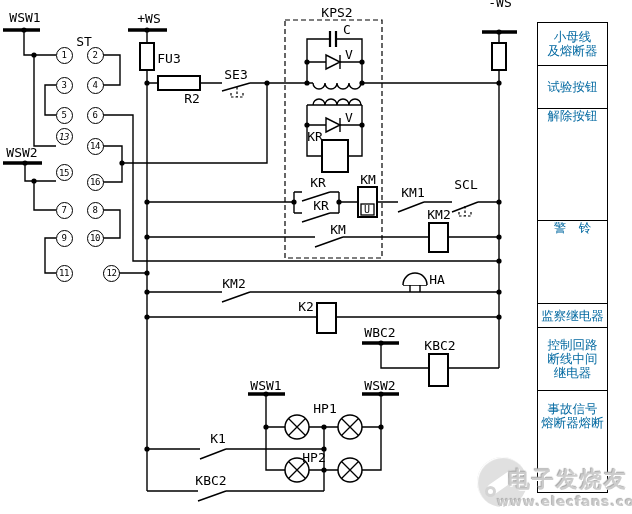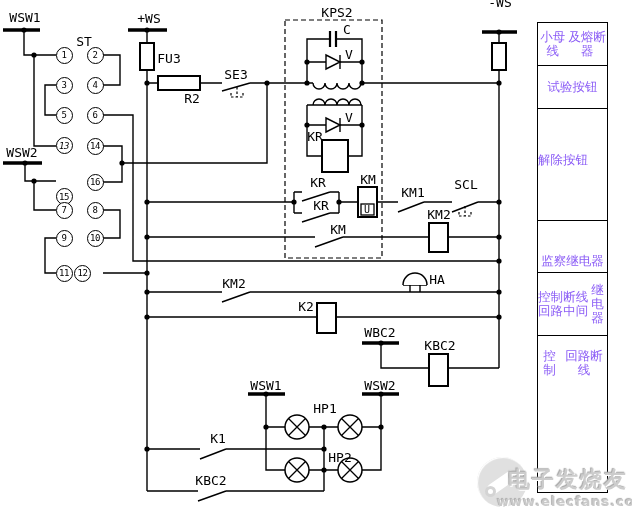--- a/index.html
+++ b/index.html
@@ -6,23 +6,23 @@
   .stage{position:relative;width:632px;height:514px;background:#ffffff;overflow:hidden;
          font-family:"DejaVu Sans Mono",monospace;}
   .wires{position:absolute;left:0;top:0;z-index:1;}
   .label{position:absolute;transform:translate(-50%,-50%);font-family:"DejaVu Sans Mono",monospace;
          font-size:13px;color:#000;white-space:nowrap;z-index:3;line-height:13px;}
   .term{position:absolute;width:17px;height:17px;border:1.5px solid #000;border-radius:50%;
         background:#fff;box-sizing:border-box;display:flex;align-items:center;justify-content:center;
         font-size:9px;letter-spacing:-0.5px;z-index:3;}
   .col{position:absolute;left:537px;top:22px;width:71px;height:471px;border:1.5px solid #000;
        box-sizing:border-box;background:#fff;display:flex;flex-direction:column;z-index:3;}
-  .colbox{box-sizing:border-box;border-bottom:1.5px solid #000;display:flex;flex-direction:row;
+  .colbox{box-sizing:border-box;border-bottom:1.5px solid #000;display:flex;flex-direction:column;
           justify-content:center;align-items:center;text-align:center;
-          font-family:"DejaVu Sans","Liberation Sans",sans-serif;font-size:12.5px;line-height:14px;color:#8b5cf6;}
+          font-family:"DejaVu Sans","Liberation Sans",sans-serif;font-size:12.5px;line-height:14px;color:#0369a1;}
   .colbox.bottom{justify-content:flex-start;padding-bottom:9px;}
   .colbox:last-child{border-bottom:none;}
   .watermark{position:absolute;z-index:10;pointer-events:none;}
   .wm-logo{position:absolute;left:477px;top:457px;width:50px;height:50px;border-radius:50%;
            background:#e0e0e0;box-shadow:1px 1px 1px #fff inset;}
   .wm-slot{position:absolute;left:8px;top:20px;width:34px;height:11px;background:#fff;
            border-radius:6px;transform:rotate(-35deg);}
   .wm-ring1{position:absolute;left:8px;top:29px;width:11px;height:11px;border:3px solid #d4d4d4;
             background:#fff;border-radius:50%;box-sizing:border-box;}
   .wm-ring2{position:absolute;left:31px;top:13px;width:11px;height:11px;border:3px solid #d4d4d4;
@@ -180,66 +180,69 @@
       <span class="label" style="left: 439px; top: 214px;">KM2</span>
       <span class="label" style="left: 338px; top: 229px;">KM</span>
       <span class="label" style="left: 234px; top: 283px;">KM2</span>
       <span class="label" style="left: 437px; top: 279px;">HA</span>
       <span class="label" style="left: 306px; top: 306px;">K2</span>
       <span class="label" style="left: 380px; top: 332px;">WBC2</span>
       <span class="label" style="left: 440px; top: 345px;">KBC2</span>
       <span class="label" style="left: 266px; top: 385px;">WSW1</span>
       <span class="label" style="left: 380px; top: 385px;">WSW2</span>
       <span class="label" style="left: 325px; top: 408px;">HP1</span>
-      <span class="label" style="left: 340px; top: 457px;">HP2</span>
+      <span class="label" style="left: 314px; top: 457px;">HP2</span>
       <span class="label" style="left: 218px; top: 438px;">K1</span>
       <span class="label" style="left: 211px; top: 480px;">KBC2</span>
     </div>
 
   <div id="terminals">
       <div class="term" style="left: 55.5px; top: 46.5px;">1</div>
       <div class="term" style="left: 86.5px; top: 46.5px;">2</div>
       <div class="term" style="left: 55.5px; top: 76.5px;">3</div>
       <div class="term" style="left: 86.5px; top: 76.5px;">4</div>
       <div class="term" style="left: 55.5px; top: 106.5px;">5</div>
       <div class="term" style="left: 86.5px; top: 106.5px;">6</div>
-      <div class="term" style="left: 55.5px; top: 137px; font-style: italic;">13</div>
+      <div class="term" style="left: 55.5px; top: 128px; font-style: italic;">13</div>
       <div class="term" style="left: 86.5px; top: 137.5px;">14</div>
-      <div class="term" style="left: 55.5px; top: 188px;">15</div>
+      <div class="term" style="left: 55.5px; top: 164px;">15</div>
       <div class="term" style="left: 86.5px; top: 173.5px;">16</div>
       <div class="term" style="left: 55.5px; top: 201.5px;">7</div>
       <div class="term" style="left: 86.5px; top: 201.5px;">8</div>
       <div class="term" style="left: 55.5px; top: 229.5px;">9</div>
       <div class="term" style="left: 86.5px; top: 229.5px;">10</div>
       <div class="term" style="left: 55.5px; top: 264.5px;">11</div>
-      <div class="term" style="left: 74px; top: 264.5px; text-align: center;">12</div>
+      <div class="term" style="left: 103px; top: 264.5px; text-align: center;">12</div>
     </div>
 
   <div class="col" id="legend">
       <div class="colbox" style="height: 43px;">
         <div>小母线</div>
         <div>及熔断器</div>
       </div>
       <div class="colbox" style="height: 43px;">
         <div>试验按钮</div>
       </div>
       <div class="colbox bottom" style="height: 112px;">
         <div>解除按钮</div>
       </div>
-      <div class="colbox" style="height: 24px; margin-top: 28px;">
+      <div class="colbox bottom" style="height: 83px;">
+        <div>警　铃</div>
+      </div>
+      <div class="colbox" style="height: 24px;">
         <div>监察继电器</div>
       </div>
       <div class="colbox" style="height: 63px;">
         <div>控制回路</div>
         <div>断线中间</div>
         <div>继电器</div>
       </div>
-      <div class="colbox" style="height: 53px;">
-        <div>控制</div>
-        <div>回路断线</div>
+      <div class="colbox" style="height: 50px;">
+        <div>事故信号</div>
+        <div>熔断器熔断</div>
       </div>
     </div>
 
   <div class="watermark">
     <div class="wm-logo">
       <div class="wm-slot"></div>
       <div class="wm-ring1"></div>
       <div class="wm-ring2"></div>
     </div>
     <div class="wm-brand">电子发烧友</div>

